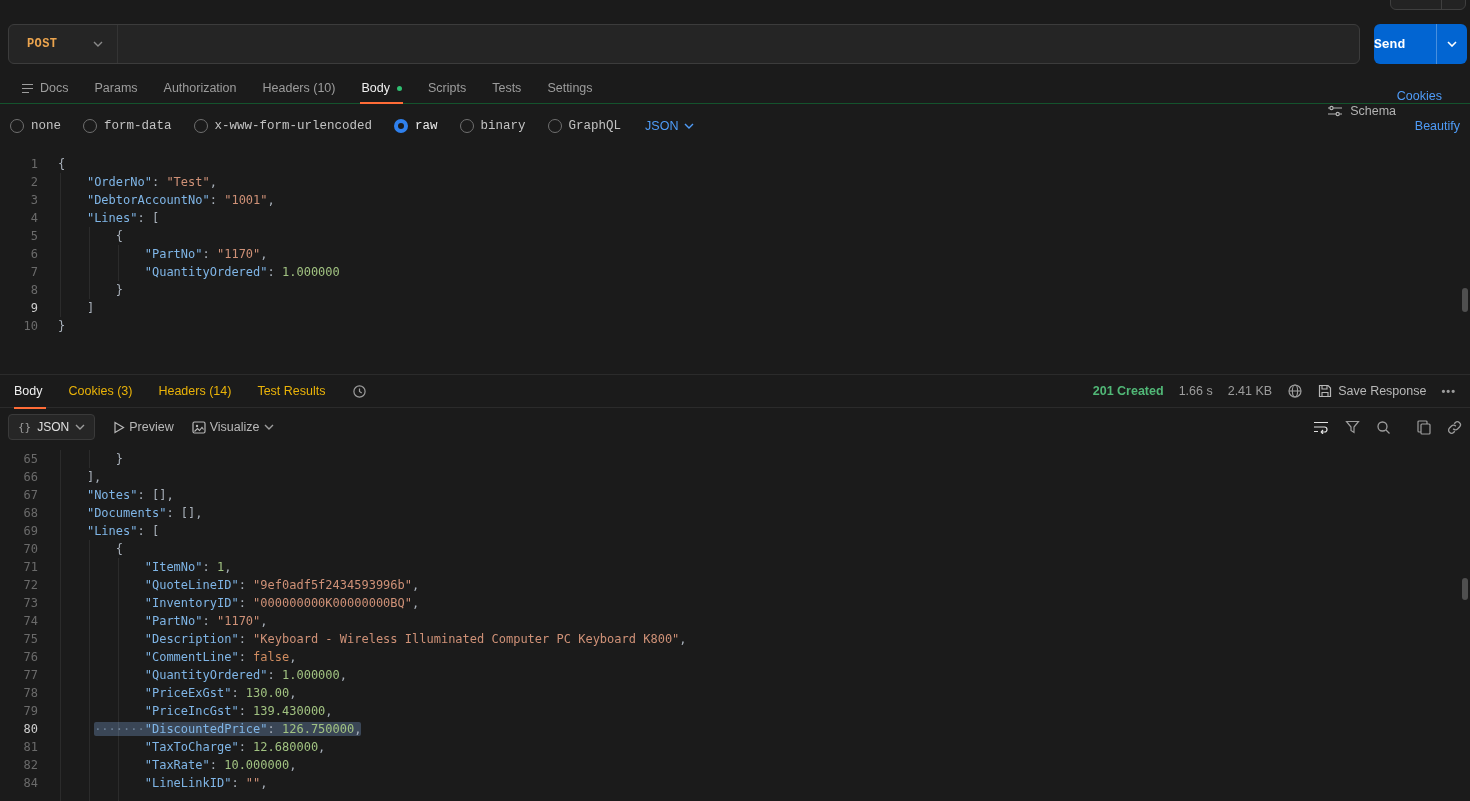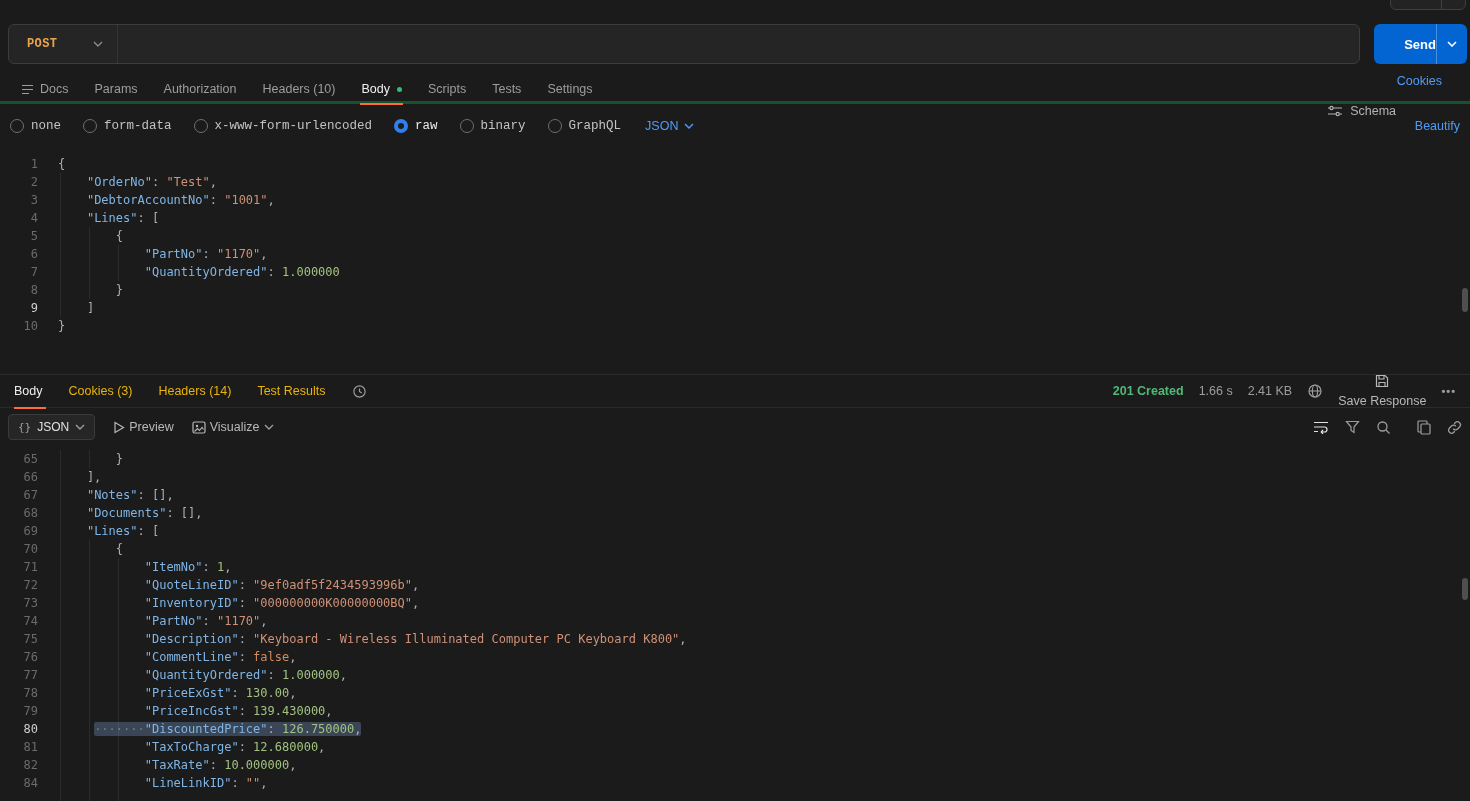--- a/index.html
+++ b/index.html
@@ -18,27 +18,27 @@
 
   
   .url-control { position:absolute; left:8px; top:24px; width:1352px; height:40px;
     background:#252525; border:1px solid #3c3c3c; border-radius:6px; display:flex; align-items:stretch; }
   .method-select { width:108px; display:flex; align-items:center; padding:0 14px 0 18px; cursor:pointer; }
   .method-label { color:#eba44e; font-weight:bold; font-size:12px; letter-spacing:.4px;font-family:Liberation Mono, monospace; }
   .method-select .chev { margin-left:auto; color:#8a8a8a; }
   .url-input { flex:1; display:flex; align-items:center; padding-left:17px; color:#d8d8d8; font-size:12.5px; }
   .send-btn { position:absolute; left:1374px; top:24px; width:93px; height:40px; border-radius:6px;
     background:#0265d2; color:#fff; display:flex; align-items:center; cursor:pointer; }
-  .send-label { width:62px; text-align:right; font-weight:600; font-size:13px; }
+  .send-label { width:62px; text-align:left; font-weight:600; font-size:13px;font-family:Liberation Mono, monospace; }
   .send-divider { width:1px; height:40px; background:rgba(255,255,255,.28); }
   .send-chev { flex:1; display:flex; justify-content:center; color:#fff; }
 
   
-  .req-tabs { position:absolute; top:74px; left:0; right:0; height:30px; border-bottom:3px solid #14532d;
-    display:flex; align-items:flex-start; padding-left:8px; }
+  .req-tabs { position:absolute; top:74px; left:0; right:0; height:30px; border-bottom:1px solid #14532d;
+    display:flex; align-items:flex-end; padding-left:8px; }
   .tab { position:relative; height:30px; display:flex; align-items:center; padding:0 13px; color:#9d9d9d; cursor:pointer; }
   .tab .t-icon { margin-right:6px; color:#9d9d9d; }
   .tab.active { color:#f0f0f0; }
   .tab.active::after { content:""; position:absolute; left:12px; right:12px; bottom:-1px; height:2px; background:#ff6c37; }
   .green-dot { display:inline-block; width:5px; height:5px; border-radius:50%; background:#2fbf71; margin-left:7px; }
   .cookies-link { margin-left:auto; margin-right:28px; color:#4f9cf8; cursor:pointer; }
 
   
   .body-row { position:absolute; top:104px; left:0; right:0; height:44px; display:flex; align-items:center;
     padding-left:10px; gap:22px; }
@@ -78,21 +78,21 @@
     display:flex; align-items:center; padding:0 10px; }
   .res-tab { position:relative; height:34px; display:flex; align-items:center; padding:0 13px; color:#eab308; cursor:pointer; }
   .res-tab:first-child { padding-left:4px; }
   .res-tab.active { color:#f0f0f0; }
   .res-tab.active::after { content:""; position:absolute; left:4px; right:10px; bottom:-1px; height:2px; background:#ff6c37; }
   .history-icon { margin-left:14px; color:#9d9d9d; cursor:pointer; }
   .res-status-group { margin-left:auto; display:flex; align-items:center; gap:15px; padding-right:4px; }
   .status { color:#51b877; font-weight:600; }
   .meta { color:#9d9d9d; }
   .globe { color:#9d9d9d; cursor:pointer; }
-  .save-group { display:flex; align-items:center; gap:6px; color:#b8b8b8; cursor:pointer;flex-direction:column; }
+  .save-group { display:flex; align-items:center; gap:6px; color:#b8b8b8; cursor:pointer; }
   .more-btn { color:#9d9d9d; font-weight:bold; letter-spacing:1px; font-size:11px; cursor:pointer; }
 
   
   .res-toolbar { position:absolute; top:408px; left:0; right:0; height:38px; display:flex; align-items:center;
     padding-left:8px; gap:18px; }
   .json-btn { height:26px; display:flex; align-items:center; gap:6px; padding:0 9px;
     background:#262626; border:1px solid #3a3a3a; border-radius:4px; cursor:pointer; }
   .braces { color:#9d9d9d; font-family:"DejaVu Sans Mono", monospace; font-size:11px; }
   .json-label { color:#e0e0e0; font-size:12px; }
   .tool-group { display:flex; align-items:center; gap:4px; color:#b8b8b8; cursor:pointer; }

